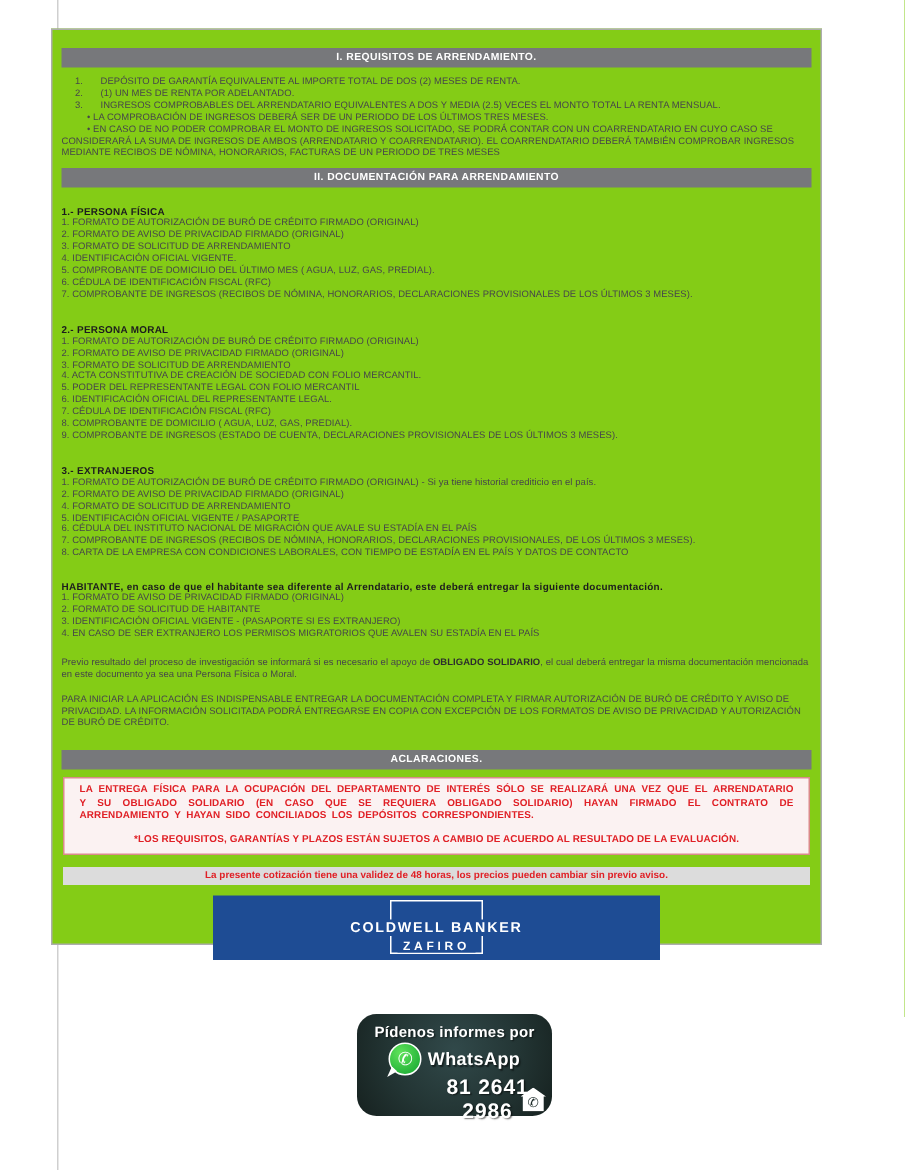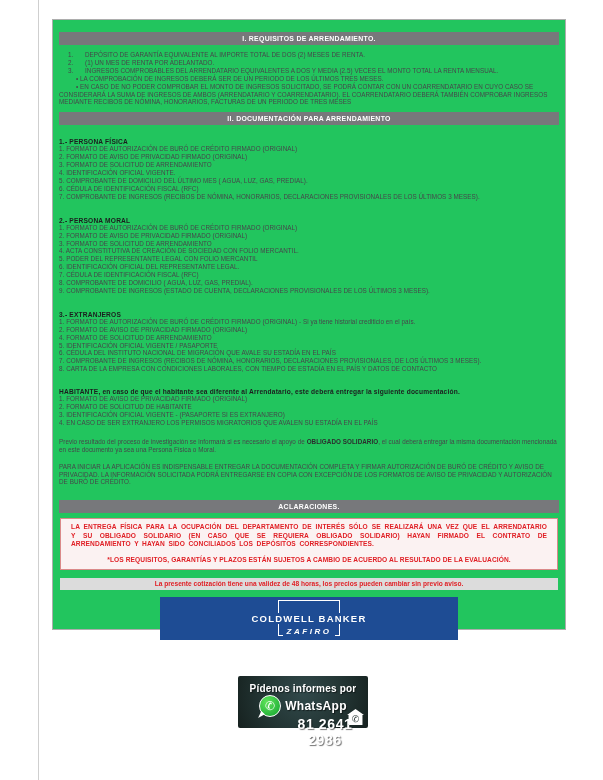--- a/index.html
+++ b/index.html
@@ -3,22 +3,22 @@
 <meta charset="utf-8">
 <style>
   html,body{margin:0;padding:0;}
   body{
     width:603px;height:780px;background:#ffffff;position:relative;
     font-family:"Liberation Sans", sans-serif;
     -webkit-font-smoothing:antialiased;
   }
   .page-edge{position:absolute;left:38px;top:0;width:1px;height:780px;background:#cfcfcf;}
   .frame{
-    position:absolute;left:52px;top:19px;width:514px;height:611px;
-    border:1px solid #adadad;box-sizing:border-box;background:#22c55e;
+    position:absolute;left:34px;top:19px;width:514px;height:611px;
+    border:1px solid #adadad;box-sizing:border-box;background:#84cc16;
   }
   .inner{padding:0 6px;}
   .bar{
     height:13px;background:#77787b;color:#ffffff;
     font-size:6.9px;font-weight:bold;text-align:center;line-height:13.5px;
     letter-spacing:.3px;
   }
   .bar1{margin-top:12px;}
   .bar2{margin-top:6px;}
   .bar3{margin-top:14px;}
@@ -53,29 +53,29 @@
   }
   .logo-square{
     position:absolute;left:50%;top:3px;transform:translateX(-50%);
     width:62px;height:36px;border:1px solid #ffffff;box-sizing:border-box;
   }
   .logo-l1{position:absolute;top:11px;left:0;width:100%;text-align:center;}
   .logo-l1 span{
     background:#1e4c94;color:#fff;font-weight:bold;font-size:9.5px;
     letter-spacing:1.2px;padding:0 4px;
   }
-  .logo-l2{position:absolute;top:23px;left:0;width:100%;text-align:center;font-style:italic;}
+  .logo-l2{position:absolute;top:23px;left:0;width:100%;text-align:center;}
   .logo-l2 span{
     background:#1e4c94;color:#fff;font-weight:bold;font-size:8px;
     letter-spacing:2.5px;padding:0 4px;
   }
   .wa{
-    position:absolute;left:238px;top:676px;width:130px;height:52px;
+    position:absolute;left:238px;top:676px;width:130px;height:68px;
     background:radial-gradient(circle at 50% 35%, #31494a 0%, #233534 55%, #16211f 100%);
-    border-radius:2px;text-align:center;color:#fff;cursor:pointer;
+    border-radius:13px;text-align:center;color:#fff;cursor:pointer;
   }
   .wa-l1{font-size:10px;font-weight:600;margin-top:7px;letter-spacing:.2px;
     text-shadow:1px 1px 1px rgba(0,0,0,.5);}
   .wa-row{display:flex;align-items:center;justify-content:center;margin-top:1px;gap:4px;}
   .wa-icon{
     position:relative;width:20px;height:20px;border-radius:50%;
     background:radial-gradient(circle at 35% 30%, #5fe35a, #25b33a 75%);
     border:1px solid #fff;flex:none;
   }
   .wa-icon:after{

